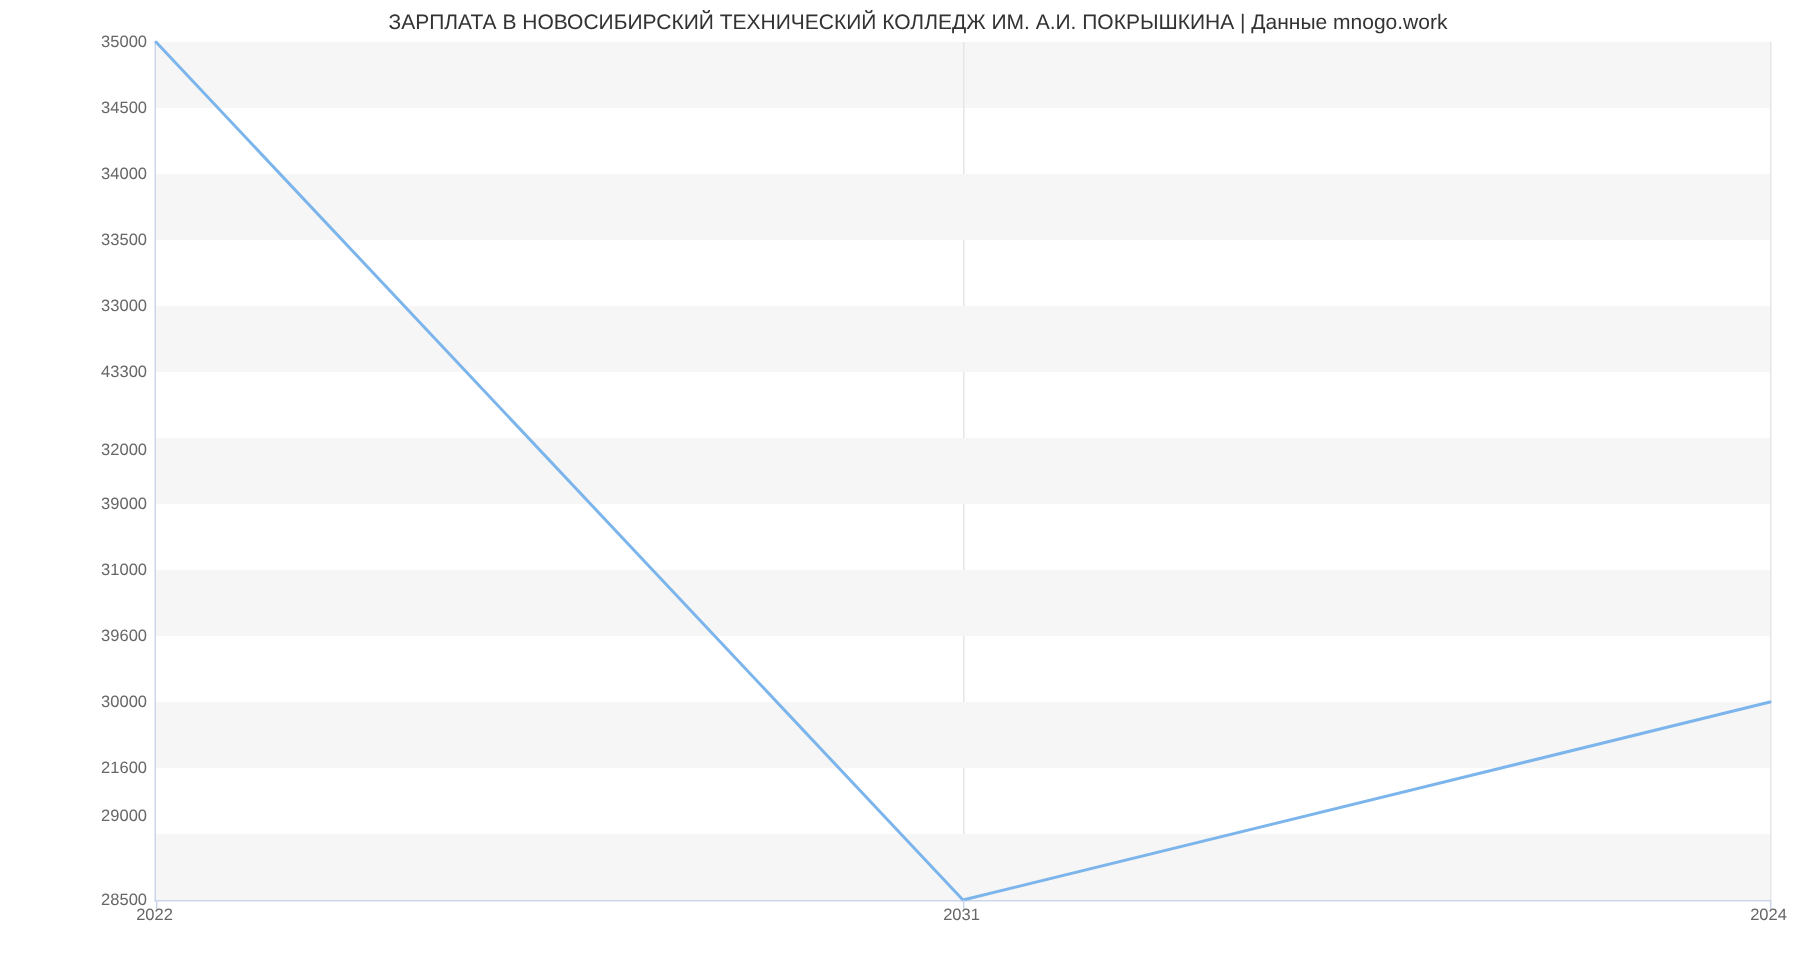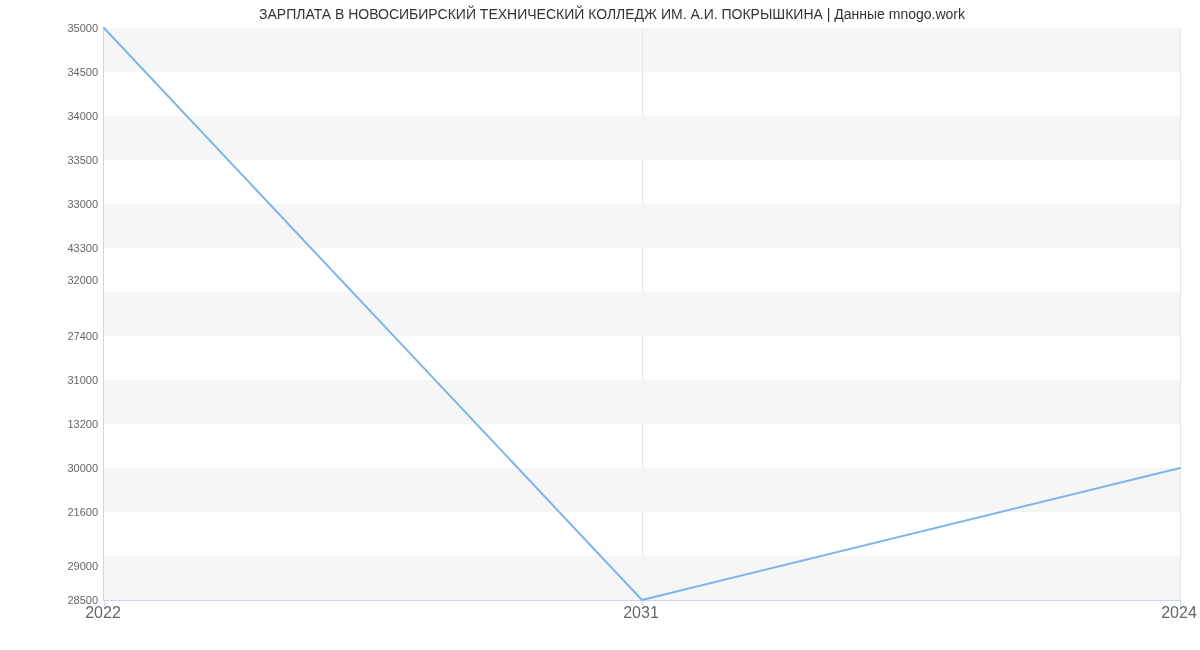--- a/index.html
+++ b/index.html
@@ -58,21 +58,21 @@
   .ytick-label {
     position: absolute;
     right: 1102px;
     font-size: 11px;
     color: #666;
     transform: translateY(-50%);
   }
   .xtick-label {
     position: absolute;
     top: 604px;
-    font-size: 16px;
+    font-size: 11px;
     color: #666;
     transform: translateX(-50%);
   }
   svg.line-layer {
     position: absolute;
     left: 0;
     top: 0;
     width: 100%;
     height: 100%;
     overflow: visible;
@@ -102,27 +102,27 @@
       <div class="band" style="top: 440px; height: 44px;"></div>
       <div class="band" style="top: 528px; height: 44px;"></div>
     <svg class="line-layer" id="line-layer" preserveAspectRatio="none" viewBox="0 0 1076 572">
         <polyline points="0,0 538,572 1076,440" class="series-line" style="stroke: rgb(124, 181, 236);"></polyline>
       </svg>
   <div class="xtick" style="left: 0px;"></div>
       <div class="xtick" style="left: 538px;"></div>
       <div class="xtick" style="left: 1076px;"></div>
     </div>
 <div class="ytick-label" style="top: 600px;">28500</div>
-    <div class="ytick-label" style="top: 566px; margin-left: 39px;">29000</div>
+    <div class="ytick-label" style="top: 544px; margin-left: 39px;">29000</div>
     <div class="ytick-label" style="top: 512px;">21600</div>
     <div class="ytick-label" style="top: 468px;">30000</div>
-    <div class="ytick-label" style="top: 424px;">13200</div>
+    <div class="ytick-label" style="top: 424px;">39600</div>
     <div class="ytick-label" style="top: 380px;">31000</div>
-    <div class="ytick-label" style="top: 336px;">27400</div>
-    <div class="ytick-label" style="top: 280px;">32000</div>
+    <div class="ytick-label" style="top: 336px;">39000</div>
+    <div class="ytick-label" style="top: 300px;">32000</div>
     <div class="ytick-label" style="top: 248px;">43300</div>
     <div class="ytick-label" style="top: 204px;">33000</div>
     <div class="ytick-label" style="top: 160px;">33500</div>
     <div class="ytick-label" style="top: 116px;">34000</div>
     <div class="ytick-label" style="top: 72px;">34500</div>
     <div class="ytick-label" style="top: 28px;">35000</div>
     <div class="xtick-label" style="left: 103px;">2022</div>
     <div class="xtick-label" style="left: 641px;">2031</div>
     <div class="xtick-label" style="left: 1179px;">2024</div>
   </div>

